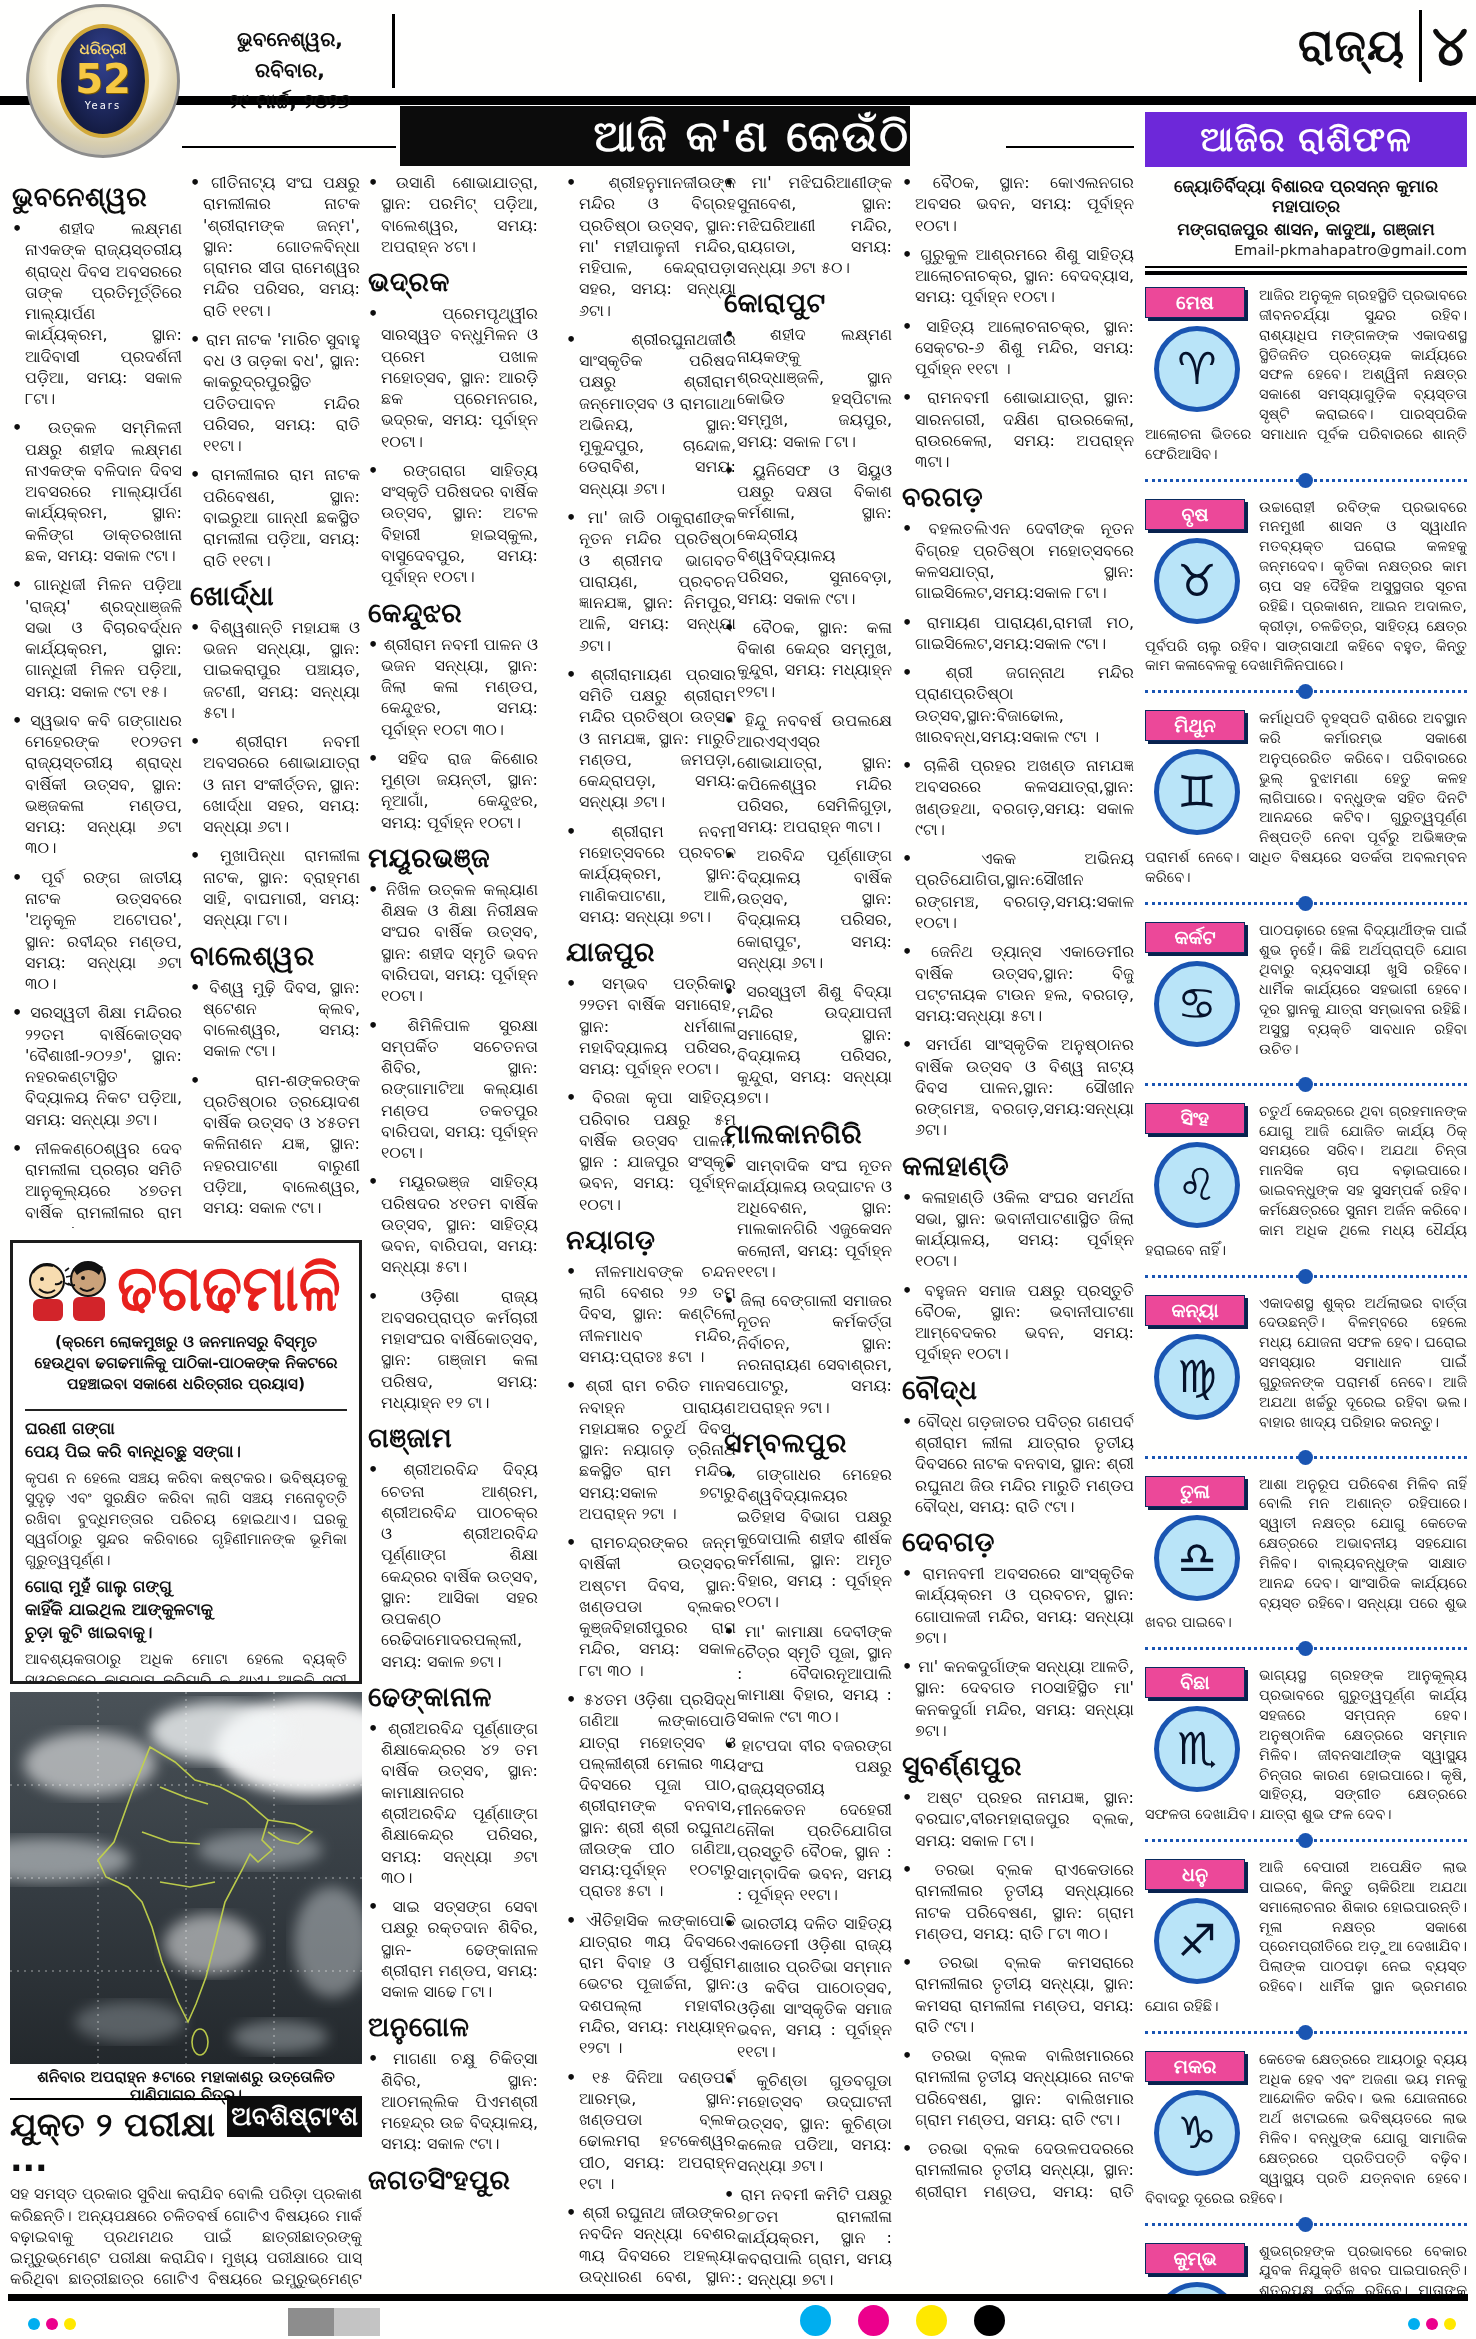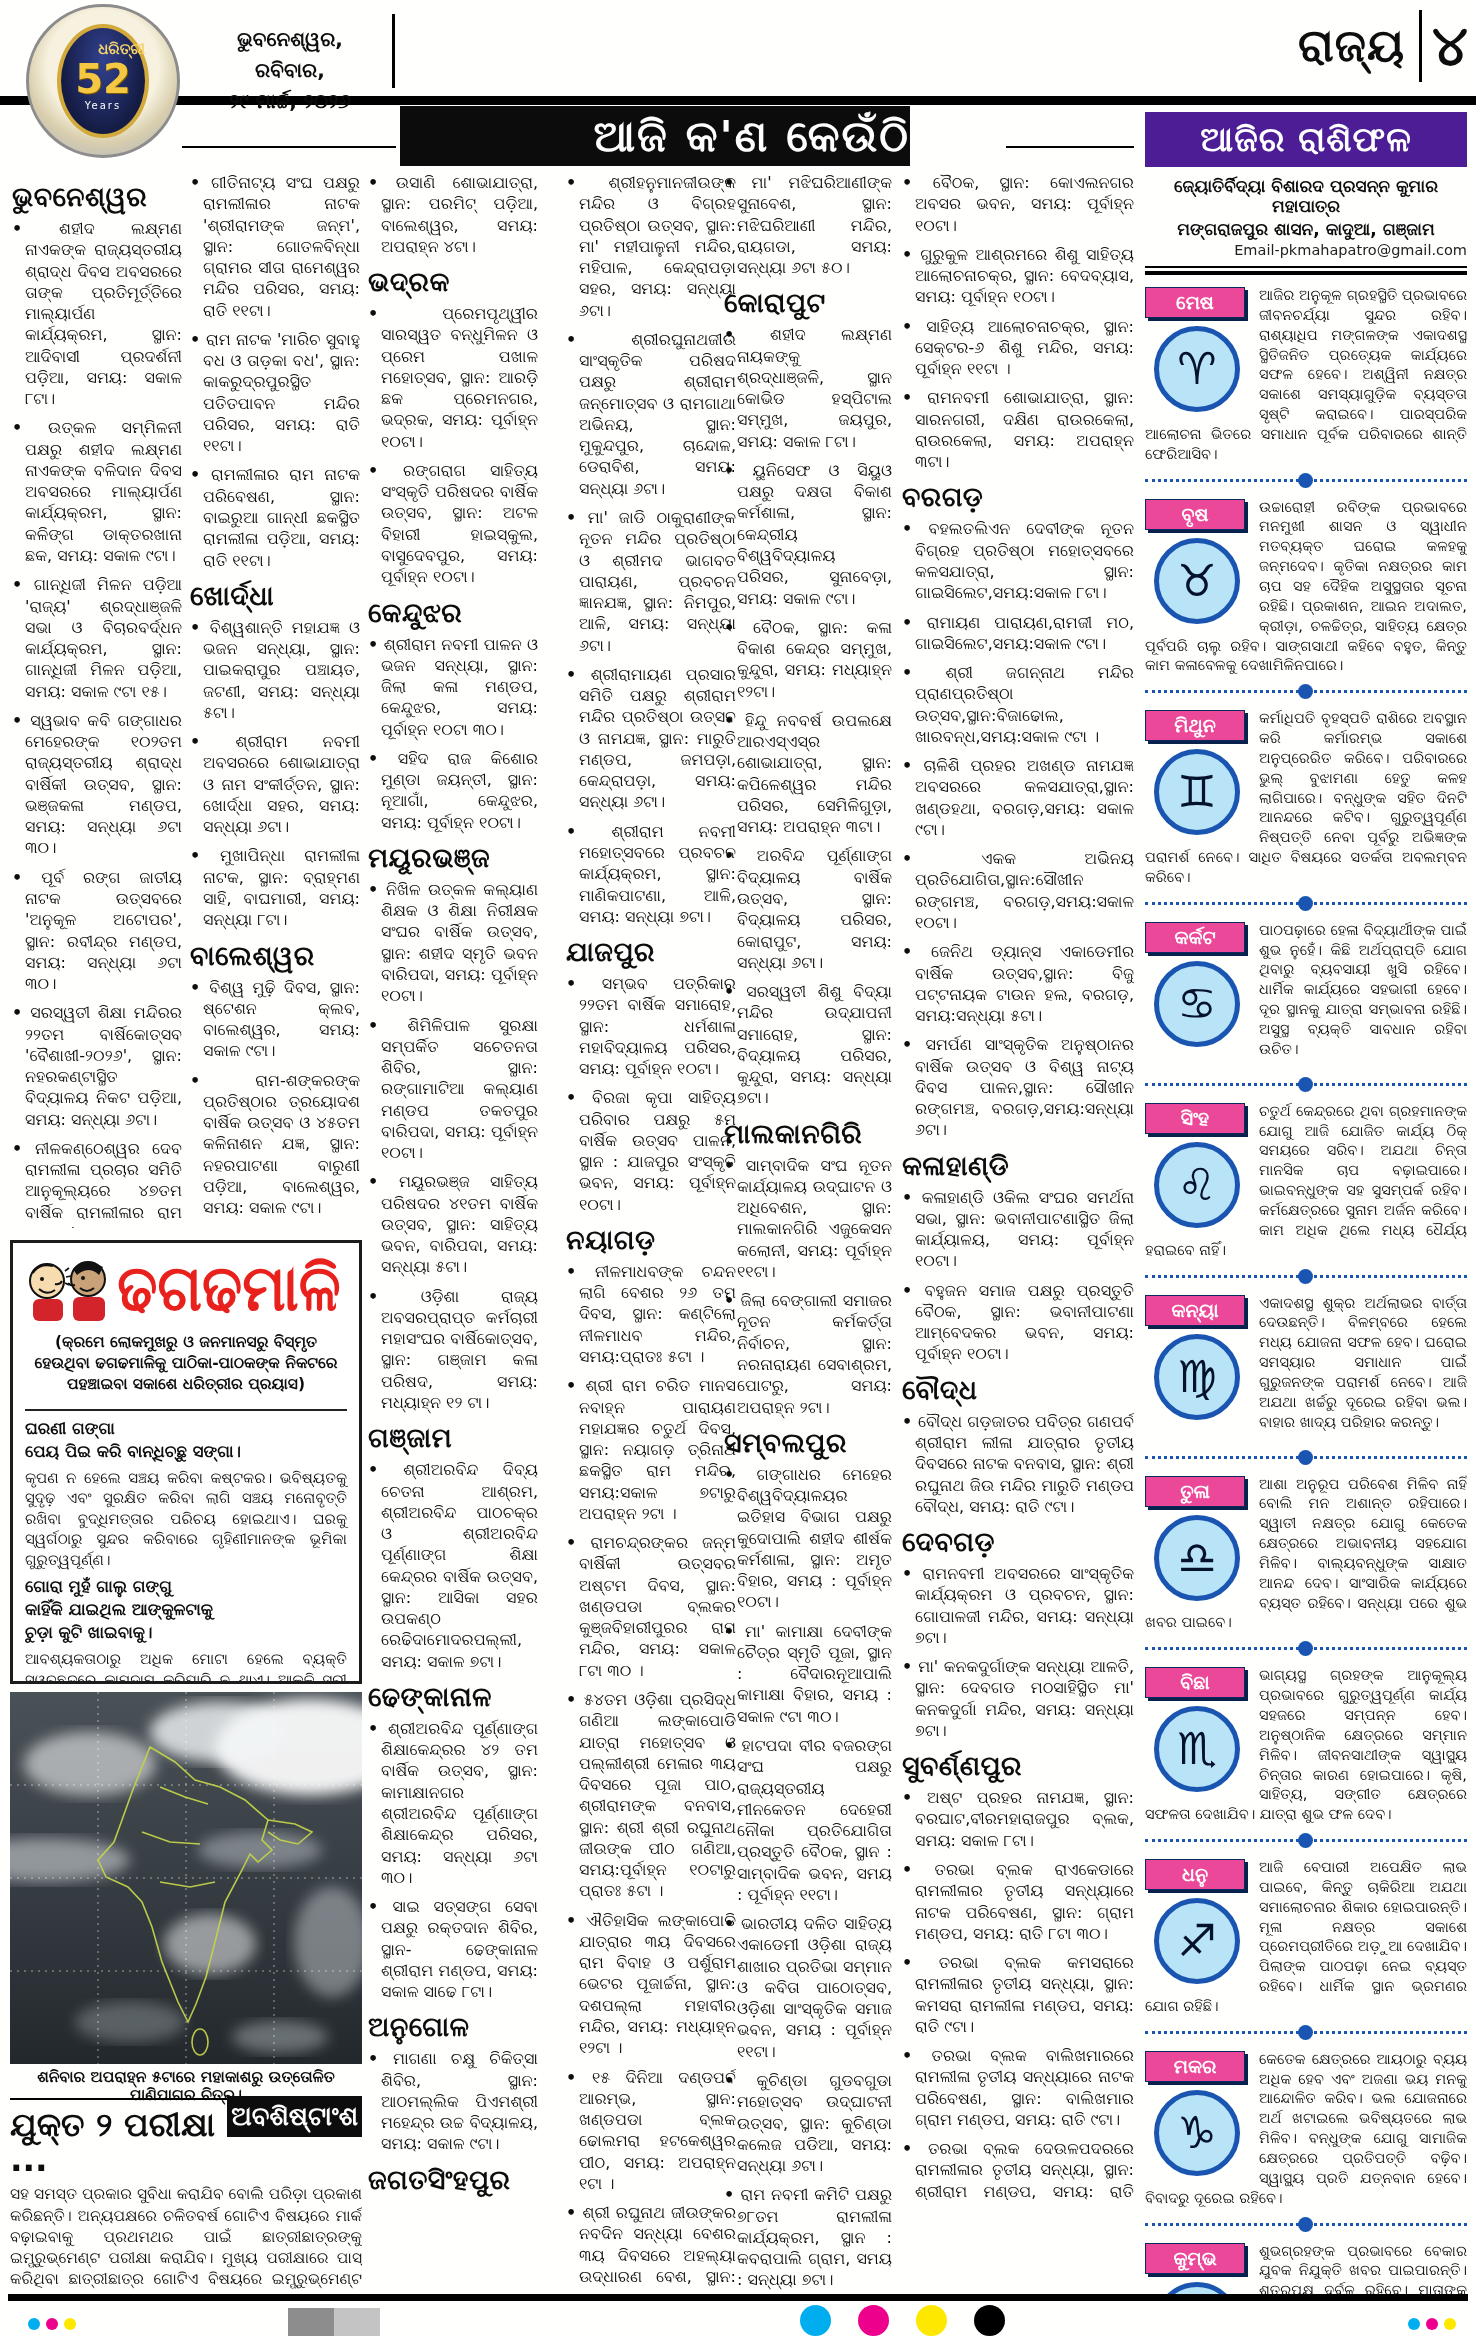--- a/index.html
+++ b/index.html
@@ -8,21 +8,21 @@
 
   
   .mast-bar{position:absolute;left:0;top:96px;width:1476px;height:9px;background:#000;}
   .logo{position:absolute;left:26px;top:4px;width:154px;height:154px;z-index:6;}
   .logo-outer{width:154px;height:154px;border-radius:50%;
       background:radial-gradient(circle at 50% 40%,#f7f2df 48%,#d9cfae 66%,#b9b9b9 86%,#8f8f8f 100%);
       border:3px solid #8c8c8c;display:flex;align-items:center;justify-content:center;box-sizing:border-box;}
   .logo-inner{width:92px;height:114px;border-radius:46px/57px;
       background:radial-gradient(ellipse at 50% 30%,#32418f 0%,#141c44 70%);
       border:4px solid #d2a93a;text-align:center;box-sizing:border-box;}
-  .logo-brand{font-size:15px;font-weight:700;color:#f5d36a;margin-top:12px;text-align:right;}
+  .logo-brand{font-size:15px;font-weight:700;color:#f5d36a;margin-top:12px;}
   .logo-years{font-size:40px;font-weight:800;color:#f5c843;line-height:1.05;text-shadow:1px 1px 0 #7c5a00;}
   .logo-years-label{font-size:10px;color:#fff;letter-spacing:2px;}
   .dateline{position:absolute;left:210px;top:24px;width:160px;text-align:center;
       font-size:20px;font-weight:700;line-height:1.55;}
   .mast-vrule{position:absolute;left:392px;top:14px;width:3px;height:74px;background:#000;}
   .mast-right{position:absolute;right:8px;top:10px;display:flex;align-items:center;z-index:6;}
   .section-label{font-size:45px;font-weight:800;letter-spacing:1px;}
   .mast-right-rule{width:3px;height:72px;background:#000;margin:0 10px 0 14px;}
   .page-number{font-size:56px;font-weight:800;}
 
@@ -64,21 +64,21 @@
 
   
   .leftover{position:absolute;left:10px;top:2094px;width:352px;height:198px;overflow:hidden;}
   .leftover-banner{float:right;background:#0d0d0d;color:#fff;font-size:26px;font-weight:700;
       padding:5px 4px;margin:2px 0 4px 10px;}
   .leftover-headline{font-size:33px;font-weight:800;line-height:1.05;margin:4px 0 7px;border-top:2px solid #000;padding-top:8px;}
   .leftover-body{font-size:15.5px;line-height:1.37;text-align:justify;}
 
   
   .horoscope{position:absolute;left:1145px;top:112px;width:322px;height:2182px;overflow:hidden;}
-  .horo-banner{background:#4c1d95;color:#fff;font-size:34px;font-weight:800;text-align:center;
+  .horo-banner{background:#6d28d9;color:#fff;font-size:34px;font-weight:800;text-align:center;
       padding:7px 4px;letter-spacing:1px;}
   .astro1{font-size:17px;font-weight:700;text-align:center;margin-top:9px;}
   .astro2{font-size:17px;font-weight:700;text-align:center;margin-top:3px;}
   .astro-email{font-size:14.5px;text-align:right;margin-top:3px;color:#222;text-decoration:none;display:block;}
   .hr-double{border-top:2px solid #000;border-bottom:4px solid #000;height:3px;margin:8px 0 4px;}
   .sign{padding:6px 0 0;min-height:148px;}
   .sign-side{float:left;width:104px;margin:2px 10px 2px 0;text-align:center;}
   .sign-label{display:block;background:#ec4899;color:#fff;font-weight:800;font-size:19px;
       padding:3px 4px;border:1px solid #0a2a5e;box-shadow:3px 3px 0 #09224d;margin:0 4px 8px 0;}
   .sign-icon{width:76px;height:76px;border-radius:50%;background:#b9e4f8;border:5px solid #1a55b2;

